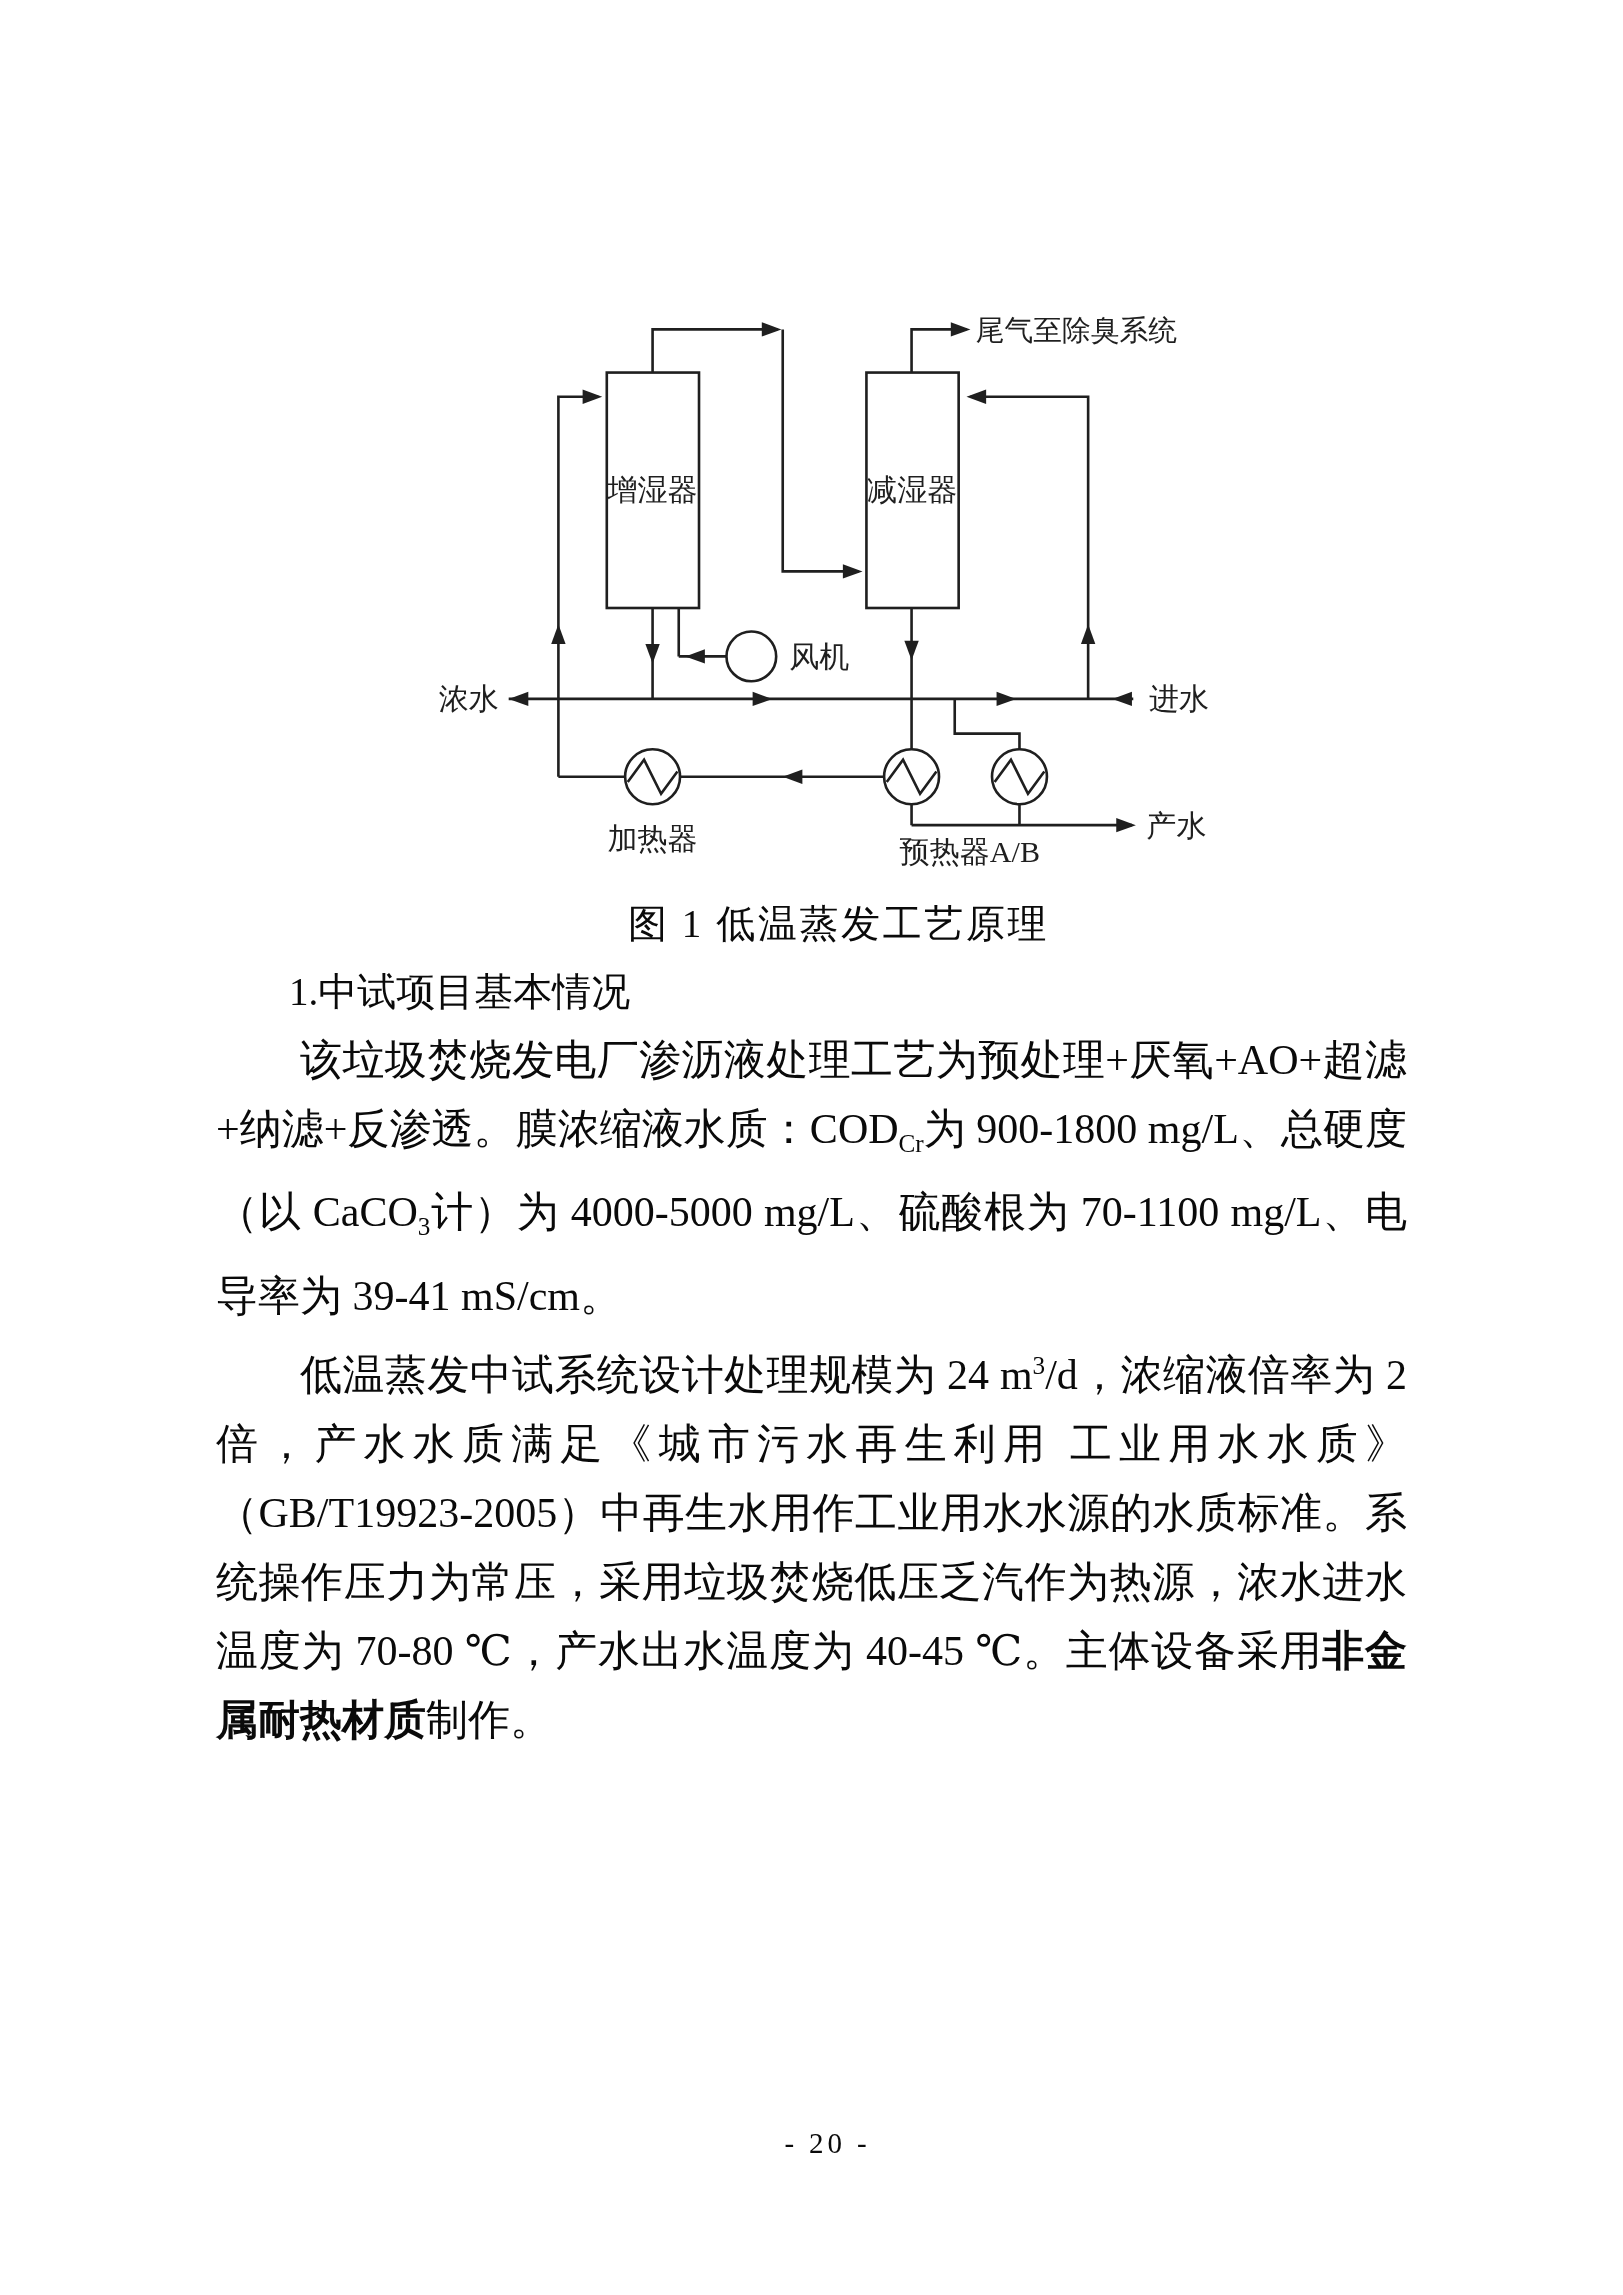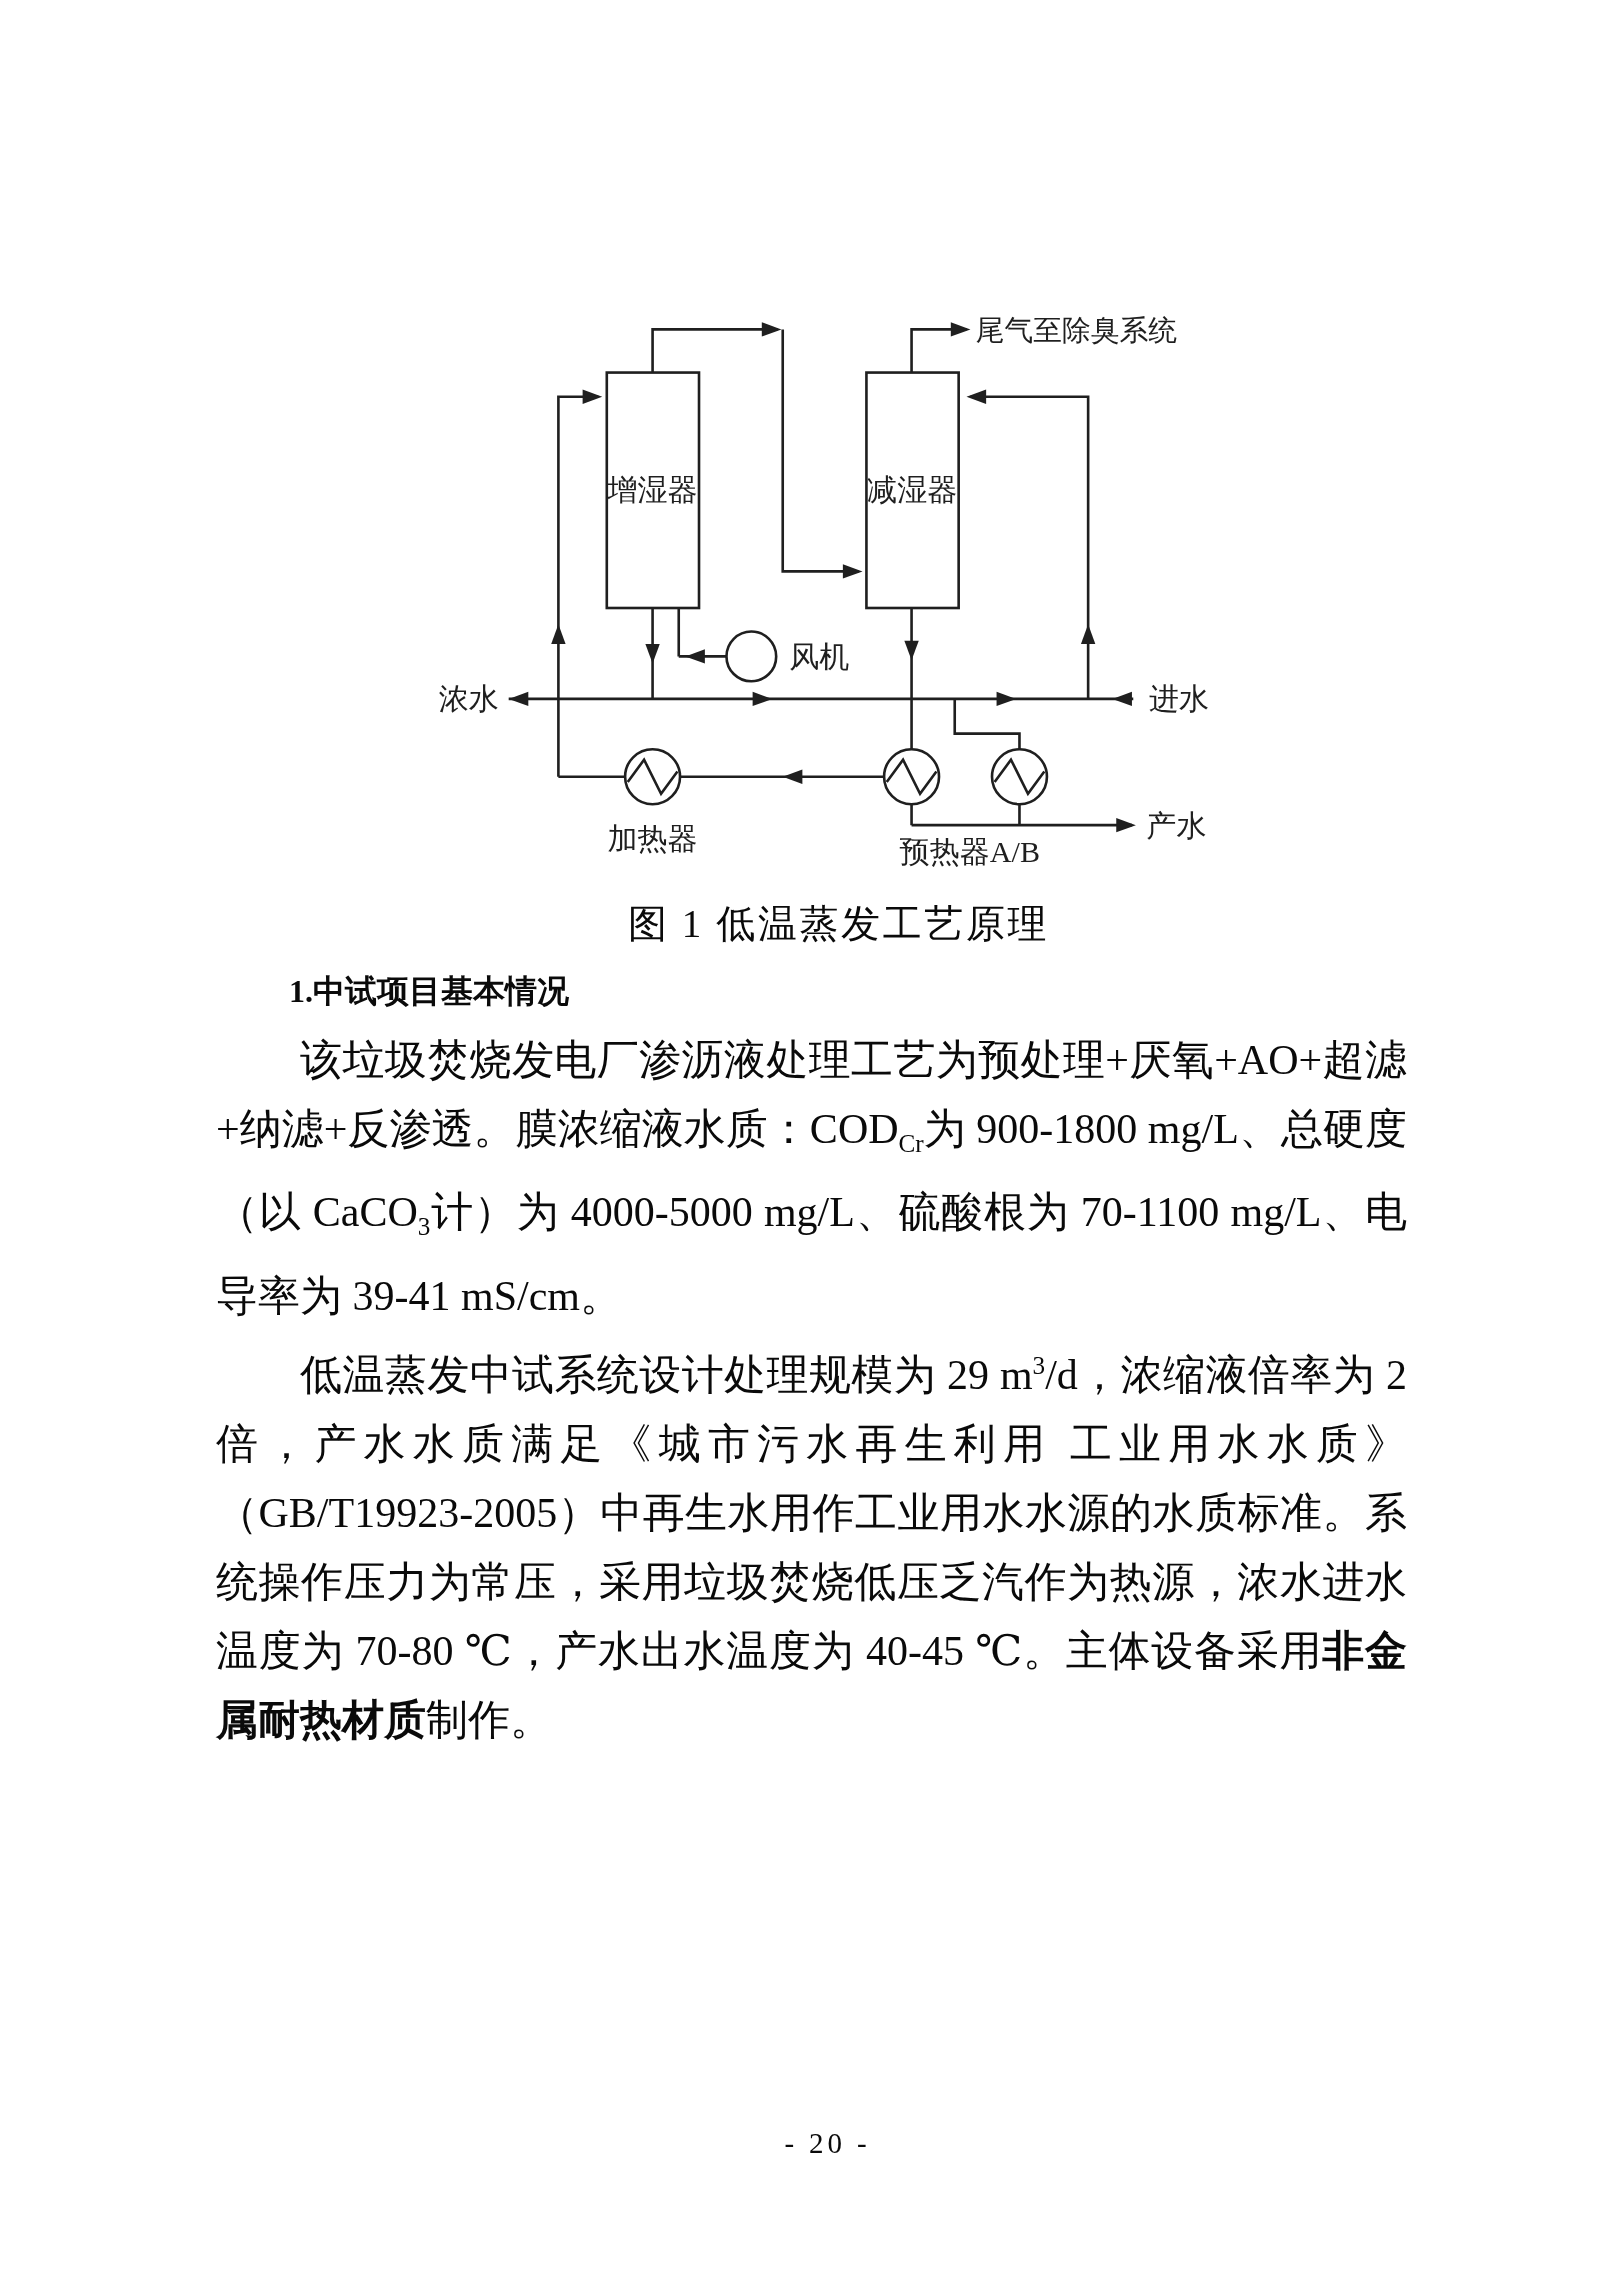--- a/index.html
+++ b/index.html
@@ -30,21 +30,21 @@
     letter-spacing:2.6px;
     margin-left:27px;
   }
   
   .content{
     position:absolute;left:216px;top:957px;width:1191px;
     font-size:42px;line-height:69px;
     text-align:justify;text-justify:inter-ideograph;
   }
   .content h2{
-    font-size:32px;font-weight:bold;margin:0;line-height:69px;
+    font-size:39px;font-weight:normal;margin:0;line-height:69px;
     text-indent:73px;text-align:left;
   }
   .content p{margin:0;text-indent:84px;}
   .seg-sub{vertical-align:sub;font-size:0.60em;}
   .seg-sup{vertical-align:super;font-size:0.60em;}
   .seg-bold{font-weight:bold;}
   
   .footer{
     position:absolute;left:16px;top:2125px;width:1623px;
     text-align:center;font-size:29px;line-height:37px;
@@ -133,19 +133,19 @@
       <text class="dlabel" x="1482" y="1318" text-anchor="middle">预热器A/B</text>
       <text class="dlabel" x="1752" y="1278" text-anchor="start">产水</text>
     </svg>
   </div>
 
   <div class="caption">图 1 低温蒸发工艺原理</div>
 
   <div class="content">
     <h2>1.中试项目基本情况</h2>
     <p><span>该垃圾焚烧发电厂渗沥液处理工艺为预处理+厌氧+AO+超滤+纳滤+反渗透。膜浓缩液水质：COD</span><span class="seg-sub">Cr</span><span>为 900-1800 mg/L、总硬度（以 CaCO</span><span class="seg-sub">3</span><span>计）为 4000-5000 mg/L、硫酸根为 70-1100 mg/L、电导率为 39-41 mS/cm。</span></p>
-    <p><span>低温蒸发中试系统设计处理规模为 29 m</span><span class="seg-sup">3</span><span>/d，浓缩液倍率为 2 倍，产水水质满足《城市污水再生利用 工业用水水质》（GB/T19923-2005）中再生水用作工业用水水源的水质标准。系统操作压力为常压，采用垃圾焚烧低压乏汽作为热源，浓水进水温度为 70-80 ℃，产水出水温度为 40-45 ℃。主体设备采用</span><span class="seg-bold">非金属耐热材质</span><span>制作。</span></p>
+    <p><span>低温蒸发中试系统设计处理规模为 24 m</span><span class="seg-sup">3</span><span>/d，浓缩液倍率为 2 倍，产水水质满足《城市污水再生利用 工业用水水质》（GB/T19923-2005）中再生水用作工业用水水源的水质标准。系统操作压力为常压，采用垃圾焚烧低压乏汽作为热源，浓水进水温度为 70-80 ℃，产水出水温度为 40-45 ℃。主体设备采用</span><span class="seg-bold">非金属耐热材质</span><span>制作。</span></p>
   </div>
 
   <div class="footer">- 20 -</div>
 
 </div>
 
 
 </body></html>

